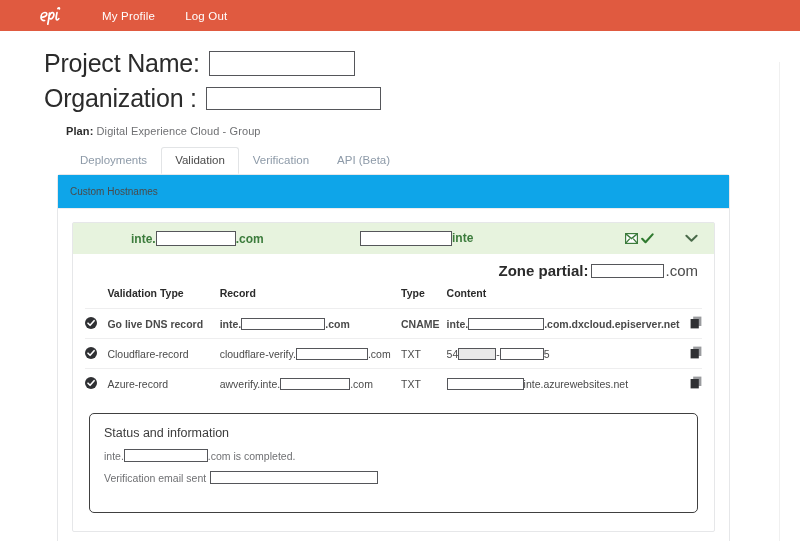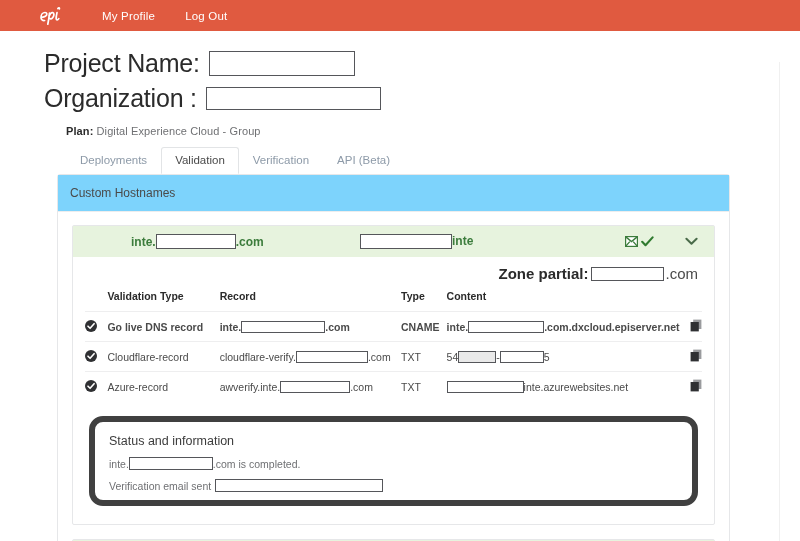--- a/index.html
+++ b/index.html
@@ -103,24 +103,24 @@
   
   .panel {
     margin: 0 0 0 57px;
     width: 673px;
     border: 1px solid #e6e7e9;
     border-radius: 3px;
     background: #ffffff;
   }
   .panel-head {
     padding: 11px 0 11px 12px;
-    font-size: 12px;
+    font-size: 10px;
     color: #4a4a4a;
     border-bottom: 1px solid #ededee;
-    background: #7dd3fc;
+    background: #0ea5e9;
   }
   .panel-body { padding: 13px 14px 14px 14px; }
 
   
   .hostgroup {
     border: 1px solid #e6e7e9;
     border-radius: 2px;
     margin-bottom: 14px;
     background: #ffffff;
   }
@@ -200,24 +200,24 @@
   .col-vtype  { width: 118px; }
   .col-record { width: 185px; }
   .col-type   { width: 48px; }
   .col-copy   { width: 26px; text-align: right; }
 
   .cellflex { display: flex; align-items: center; }
   .cellflex .redact { height: 12px; }
 
   
   .statusbox {
-    border: 6px solid #404040;
-    border-radius: 14px;
+    border: 1px solid #404040;
+    border-radius: 5px;
     margin: 15px 4px 6px 4px;
-    padding: 12px 14px 8px 14px;
+    padding: 12px 14px 28px 14px;
   }
   .statusbox h4 {
     margin: 0 0 9px 0;
     font-size: 12.5px;
     font-weight: 400;
     color: #3c3c3c;
   }
   .statusline {
     display: flex;
     align-items: center;

